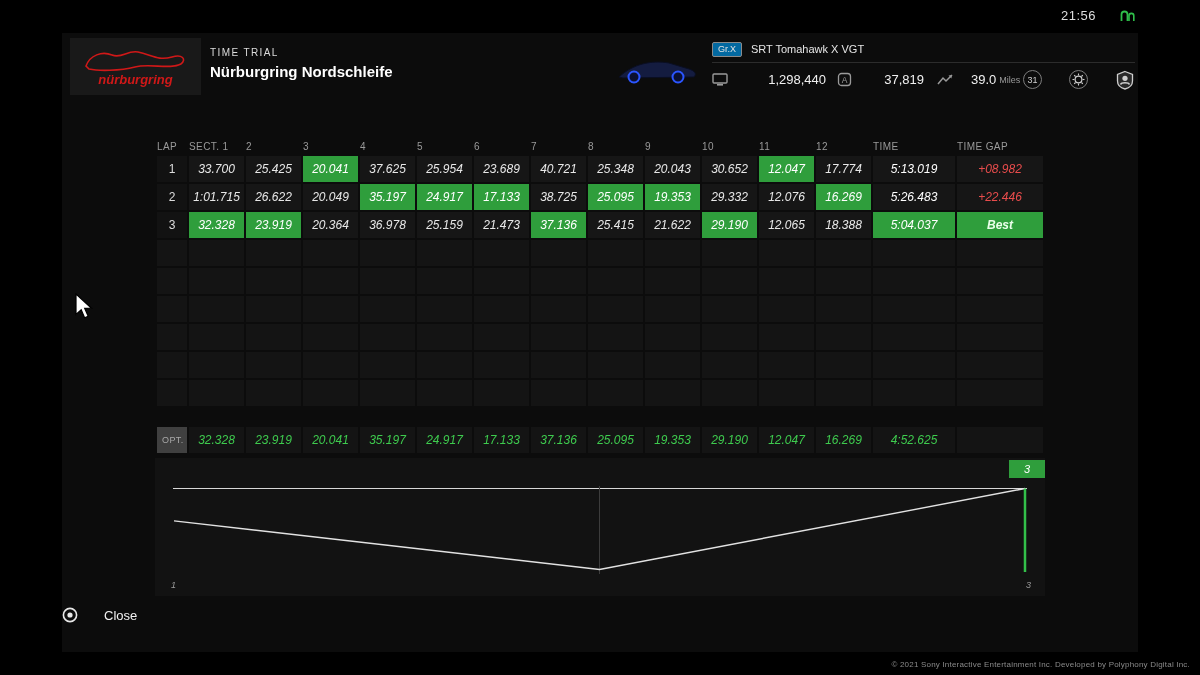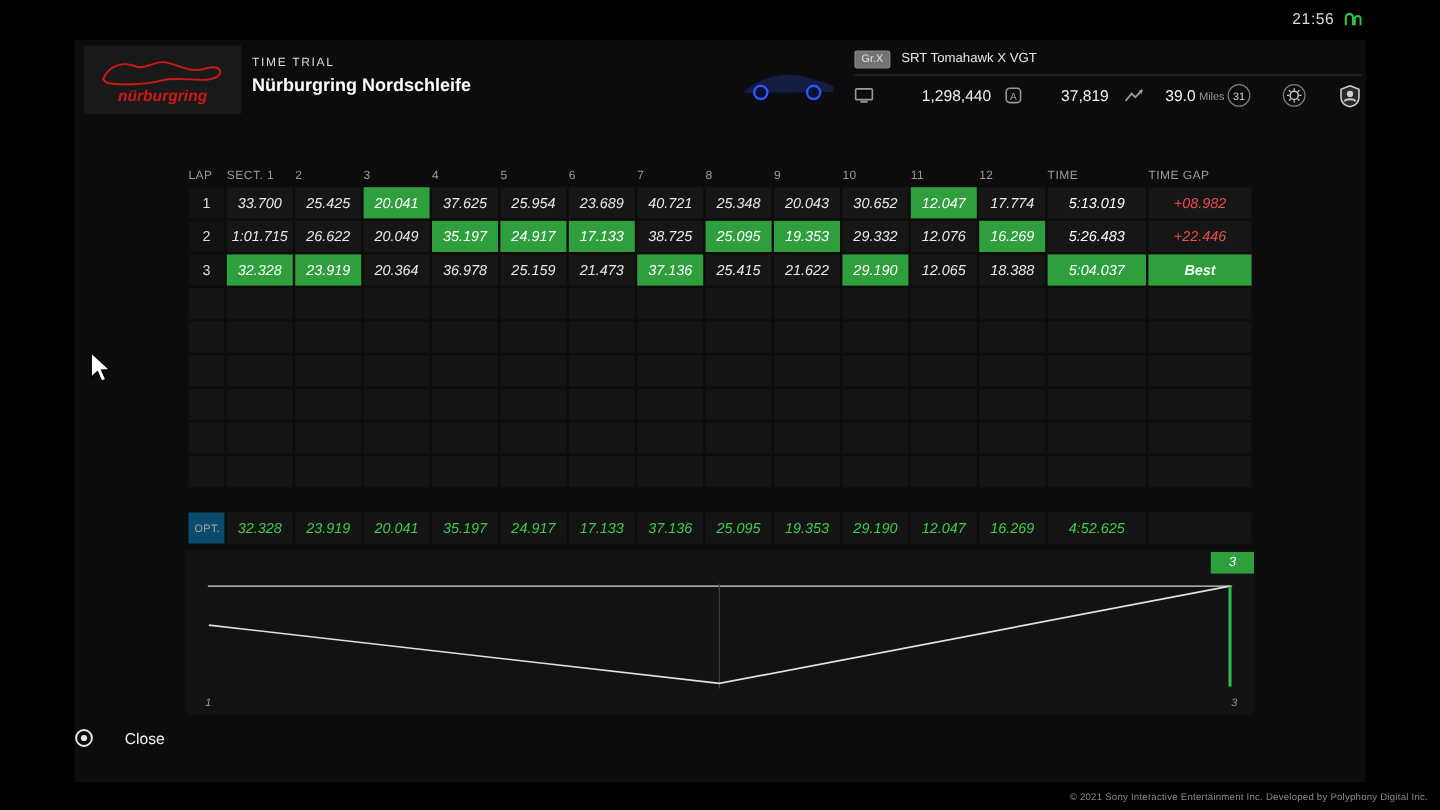--- a/index.html
+++ b/index.html
@@ -1,39 +1,39 @@
 <!DOCTYPE html>
 <html><head>
 <meta charset="utf-8">
 <style>
   *{margin:0;padding:0;box-sizing:border-box}
   html,body{width:1200px;height:675px;background:#000;overflow:hidden;
     font-family:"Liberation Sans",sans-serif;color:#e8e8e8}
   .screen{position:relative;width:1200px;height:675px;background:#000}
 
   
-  .statusbar{position:absolute;top:8px;right:64px;display:flex;align-items:center;gap:7px;z-index:5}
+  .statusbar{position:absolute;top:8px;right:64px;display:flex;align-items:center;gap:23px;z-index:5}
   .clock{font-size:13px;color:#ddd;letter-spacing:.5px}
 
   
   .content{position:absolute;left:62px;top:33px;width:1076px;height:619px;background:#0c0c0c}
 
   
   .logo{position:absolute;left:8px;top:5px;width:131px;height:57px;background:#191919;
     display:flex;flex-direction:column;align-items:center;justify-content:center}
   .logo-text{color:#d01818;font-size:13px;font-weight:bold;font-style:italic;line-height:1}
   .title-block{position:absolute;left:148px;top:14px}
   .mode{font-size:10px;font-weight:normal;letter-spacing:1.4px;color:#dcdcdc}
   .track{font-size:15px;color:#fff;margin-top:5px;font-weight:bold}
 
   .car-cluster{position:absolute;left:545px;top:5px;width:528px;height:60px}
   .car-svg{position:absolute;left:8px;top:16px}
   .car-info{position:absolute;left:105px;top:4px;right:0}
   .car-row1{display:flex;align-items:center;gap:9px;padding-bottom:5px;border-bottom:1px solid #2c2c2c}
-  .class-badge{font-size:9px;color:#e2e2e2;border:1px solid #8a8a8a;background:#737373;
+  .class-badge{font-size:9px;color:#e2e2e2;border:1px solid #8a8a8a;background:#0369a1;
     padding:1px 5px;border-radius:2px;line-height:1.2}
   .car-name{font-size:11px;color:#e6e6e6}
   .car-row2{display:flex;align-items:center;margin-top:7px}
   .stat-value{font-size:13px;color:#f0f0f0;text-align:right}
   .v-credits{min-width:86px;margin-left:12px}
   .v-mileage{min-width:60px;margin-left:12px}
   .v-distance{margin-left:17px}
   .unit{font-size:9px;color:#9a9a9a;margin-left:3px}
   .circles{margin-left:auto;display:flex;align-items:center;gap:27px}
   .ring{width:19px;height:19px;border:1px solid #7c7c7c;border-radius:50%;
@@ -49,21 +49,21 @@
     letter-spacing:.4px;white-space:nowrap}
   td{height:26px;text-align:center;font-size:12px;font-style:italic;color:#e8e8e8;
     white-space:nowrap;overflow:hidden}
   td.cell{background:#161616}
   td.lapcell{background:#121212;font-style:normal;color:#dcdcdc}
   td.emptycell{background:#141414}
   td.best{background:#2f9e3c;color:#fff}
   td.timecell{color:#fff}
   td.gap-slower{color:#e84c4c}
   td.gap-best{background:#2f9e3c;color:#eaffea;font-weight:bold}
-  td.optlabel{background:#0c4a6e;font-style:normal;font-size:9px;color:#a8a8a8;
+  td.optlabel{background:#404040;font-style:normal;font-size:9px;color:#a8a8a8;
     text-align:left;padding-left:5px;letter-spacing:.4px}
   td.optval{background:#141414;color:#3ecb4e}
 
   
   .graph{position:absolute;left:93px;top:425px;width:890px;height:138px;background:#121212}
   .graph-badge{position:absolute;top:2px;right:0;width:36px;height:18px;background:#2f9e3c;
     color:#fff;font-size:11px;font-style:italic;display:flex;align-items:center;justify-content:center}
   .plot{position:absolute;left:18px;top:28px}
   .xlabel{position:absolute;bottom:6px;font-size:9px;color:#9a9a9a;font-style:italic}
   .xlabel-start{left:16px}

